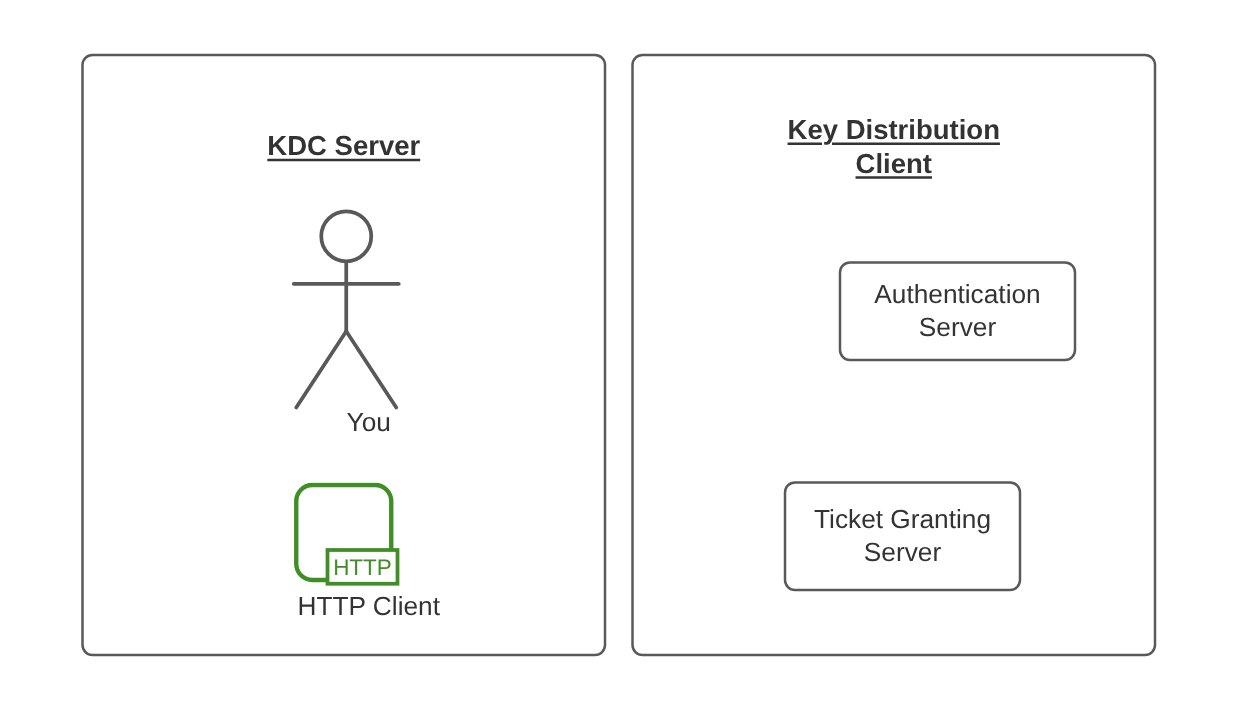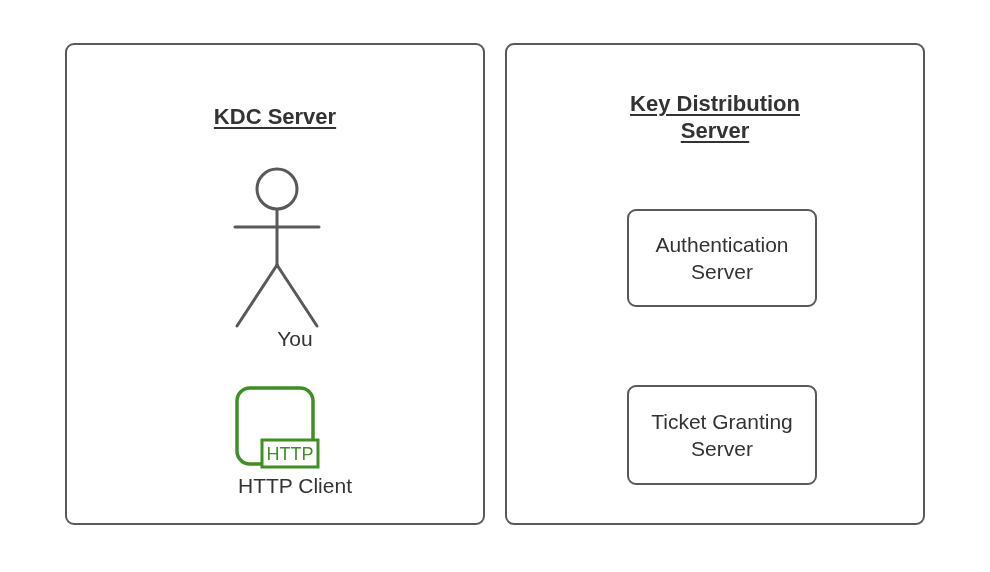--- a/index.html
+++ b/index.html
@@ -98,22 +98,22 @@
     background: var(--background, #ffffff);
     display: flex;
     align-items: center;
     justify-content: center;
     text-align: center;
     font-size: 21px;
     line-height: 27px;
     color: var(--text, #333333);
     padding: 0 12px;
   }
-  .node-auth { top: 164px; height: 98px; }
-  .node-tgs  { top: 340px; height: 100px; }
+  .node-auth { top: 164px; height: 80px; margin-left: 44px; }
+  .node-tgs  { top: 340px; height: 88px; }
 </style>
 </head>
 <body>
 
 <div class="canvas">
 
   <section class="panel panel-left">
     <div class="panel-title">KDC Server</div>
 
     <svg class="actor-svg" width="90" height="164" viewBox="0 0 90 164" aria-hidden="true">
@@ -129,20 +129,20 @@
     <svg class="http-svg" width="88" height="86" viewBox="0 0 88 86" aria-hidden="true">
       <rect class="http-frame" x="2" y="2" width="76" height="76" rx="13"></rect>
       <rect class="http-badge-rect" x="27" y="54" width="56" height="27"></rect>
       <text class="http-badge-text" x="55" y="74">HTTP</text>
     </svg>
 
     <div class="diagram-label service-label">HTTP Client</div>
   </section>
 
   <section class="panel panel-right">
-    <div class="panel-title">Key Distribution Server</div>
+    <div class="panel-title">Key Distribution Client</div>
 
     <div class="node-box node-auth">Authentication Server</div>
 
     <div class="node-box node-tgs">Ticket Granting Server</div>
   </section>
 
 </div>
 
 </body></html>

